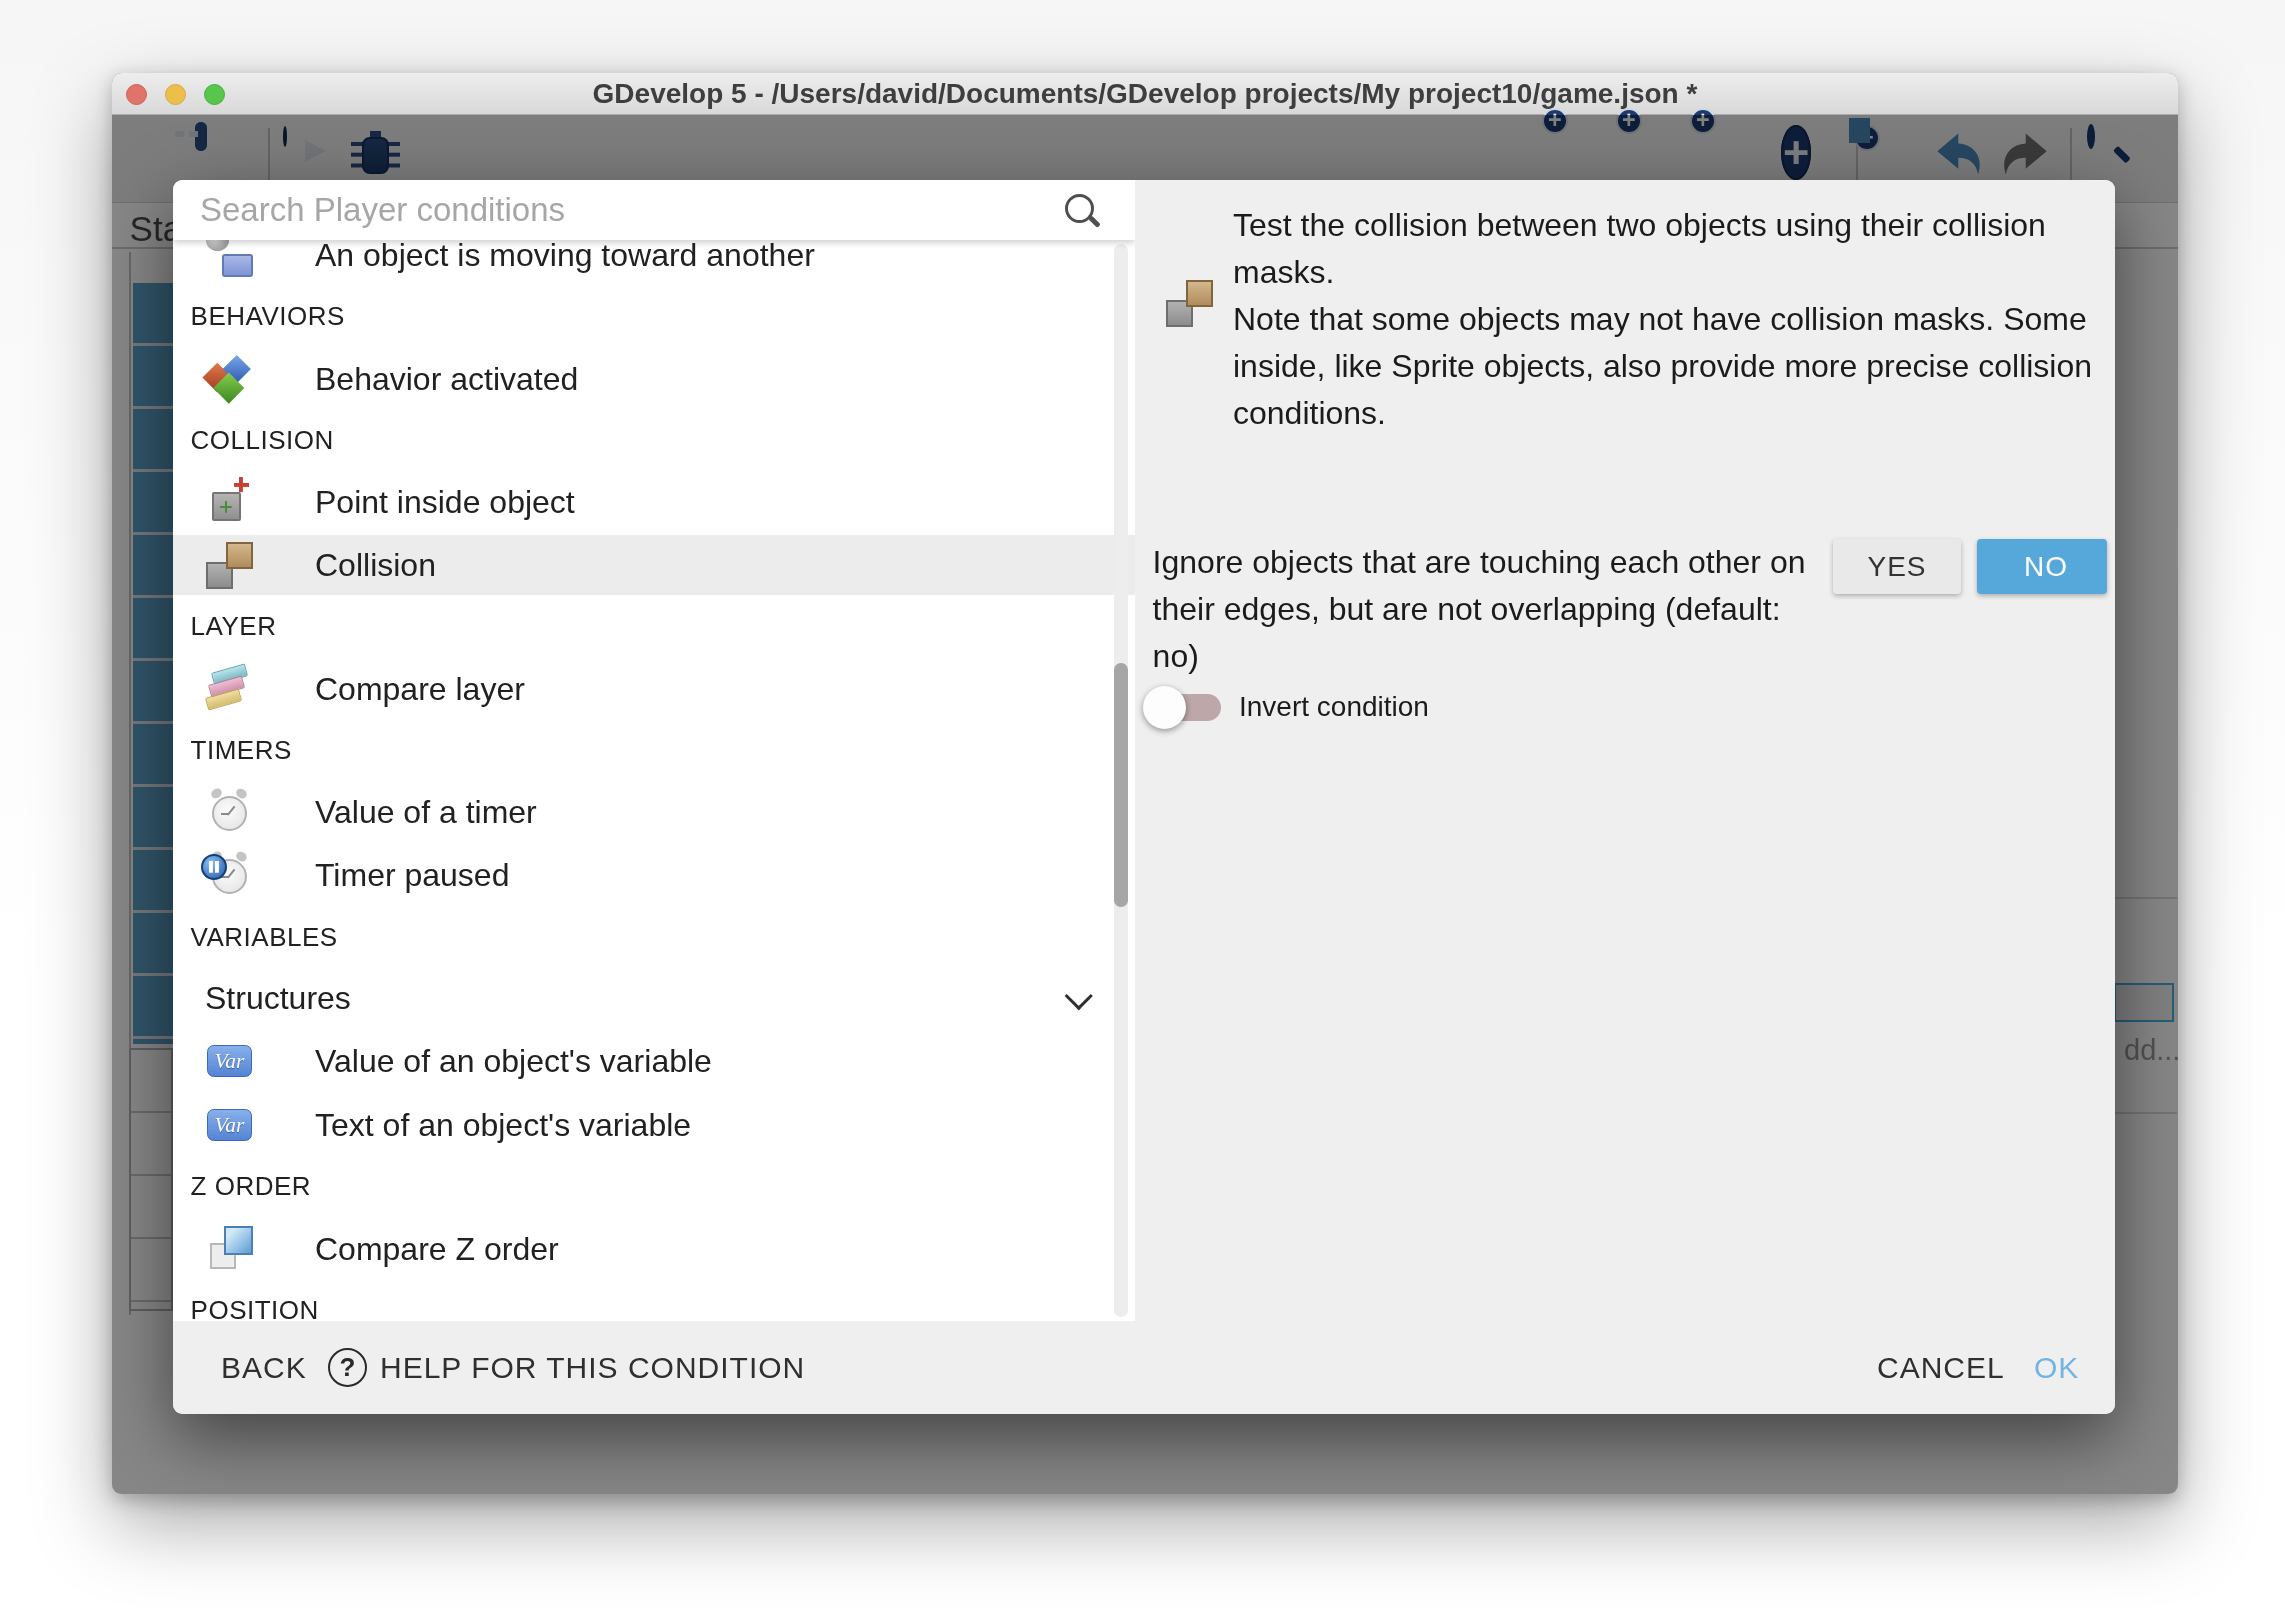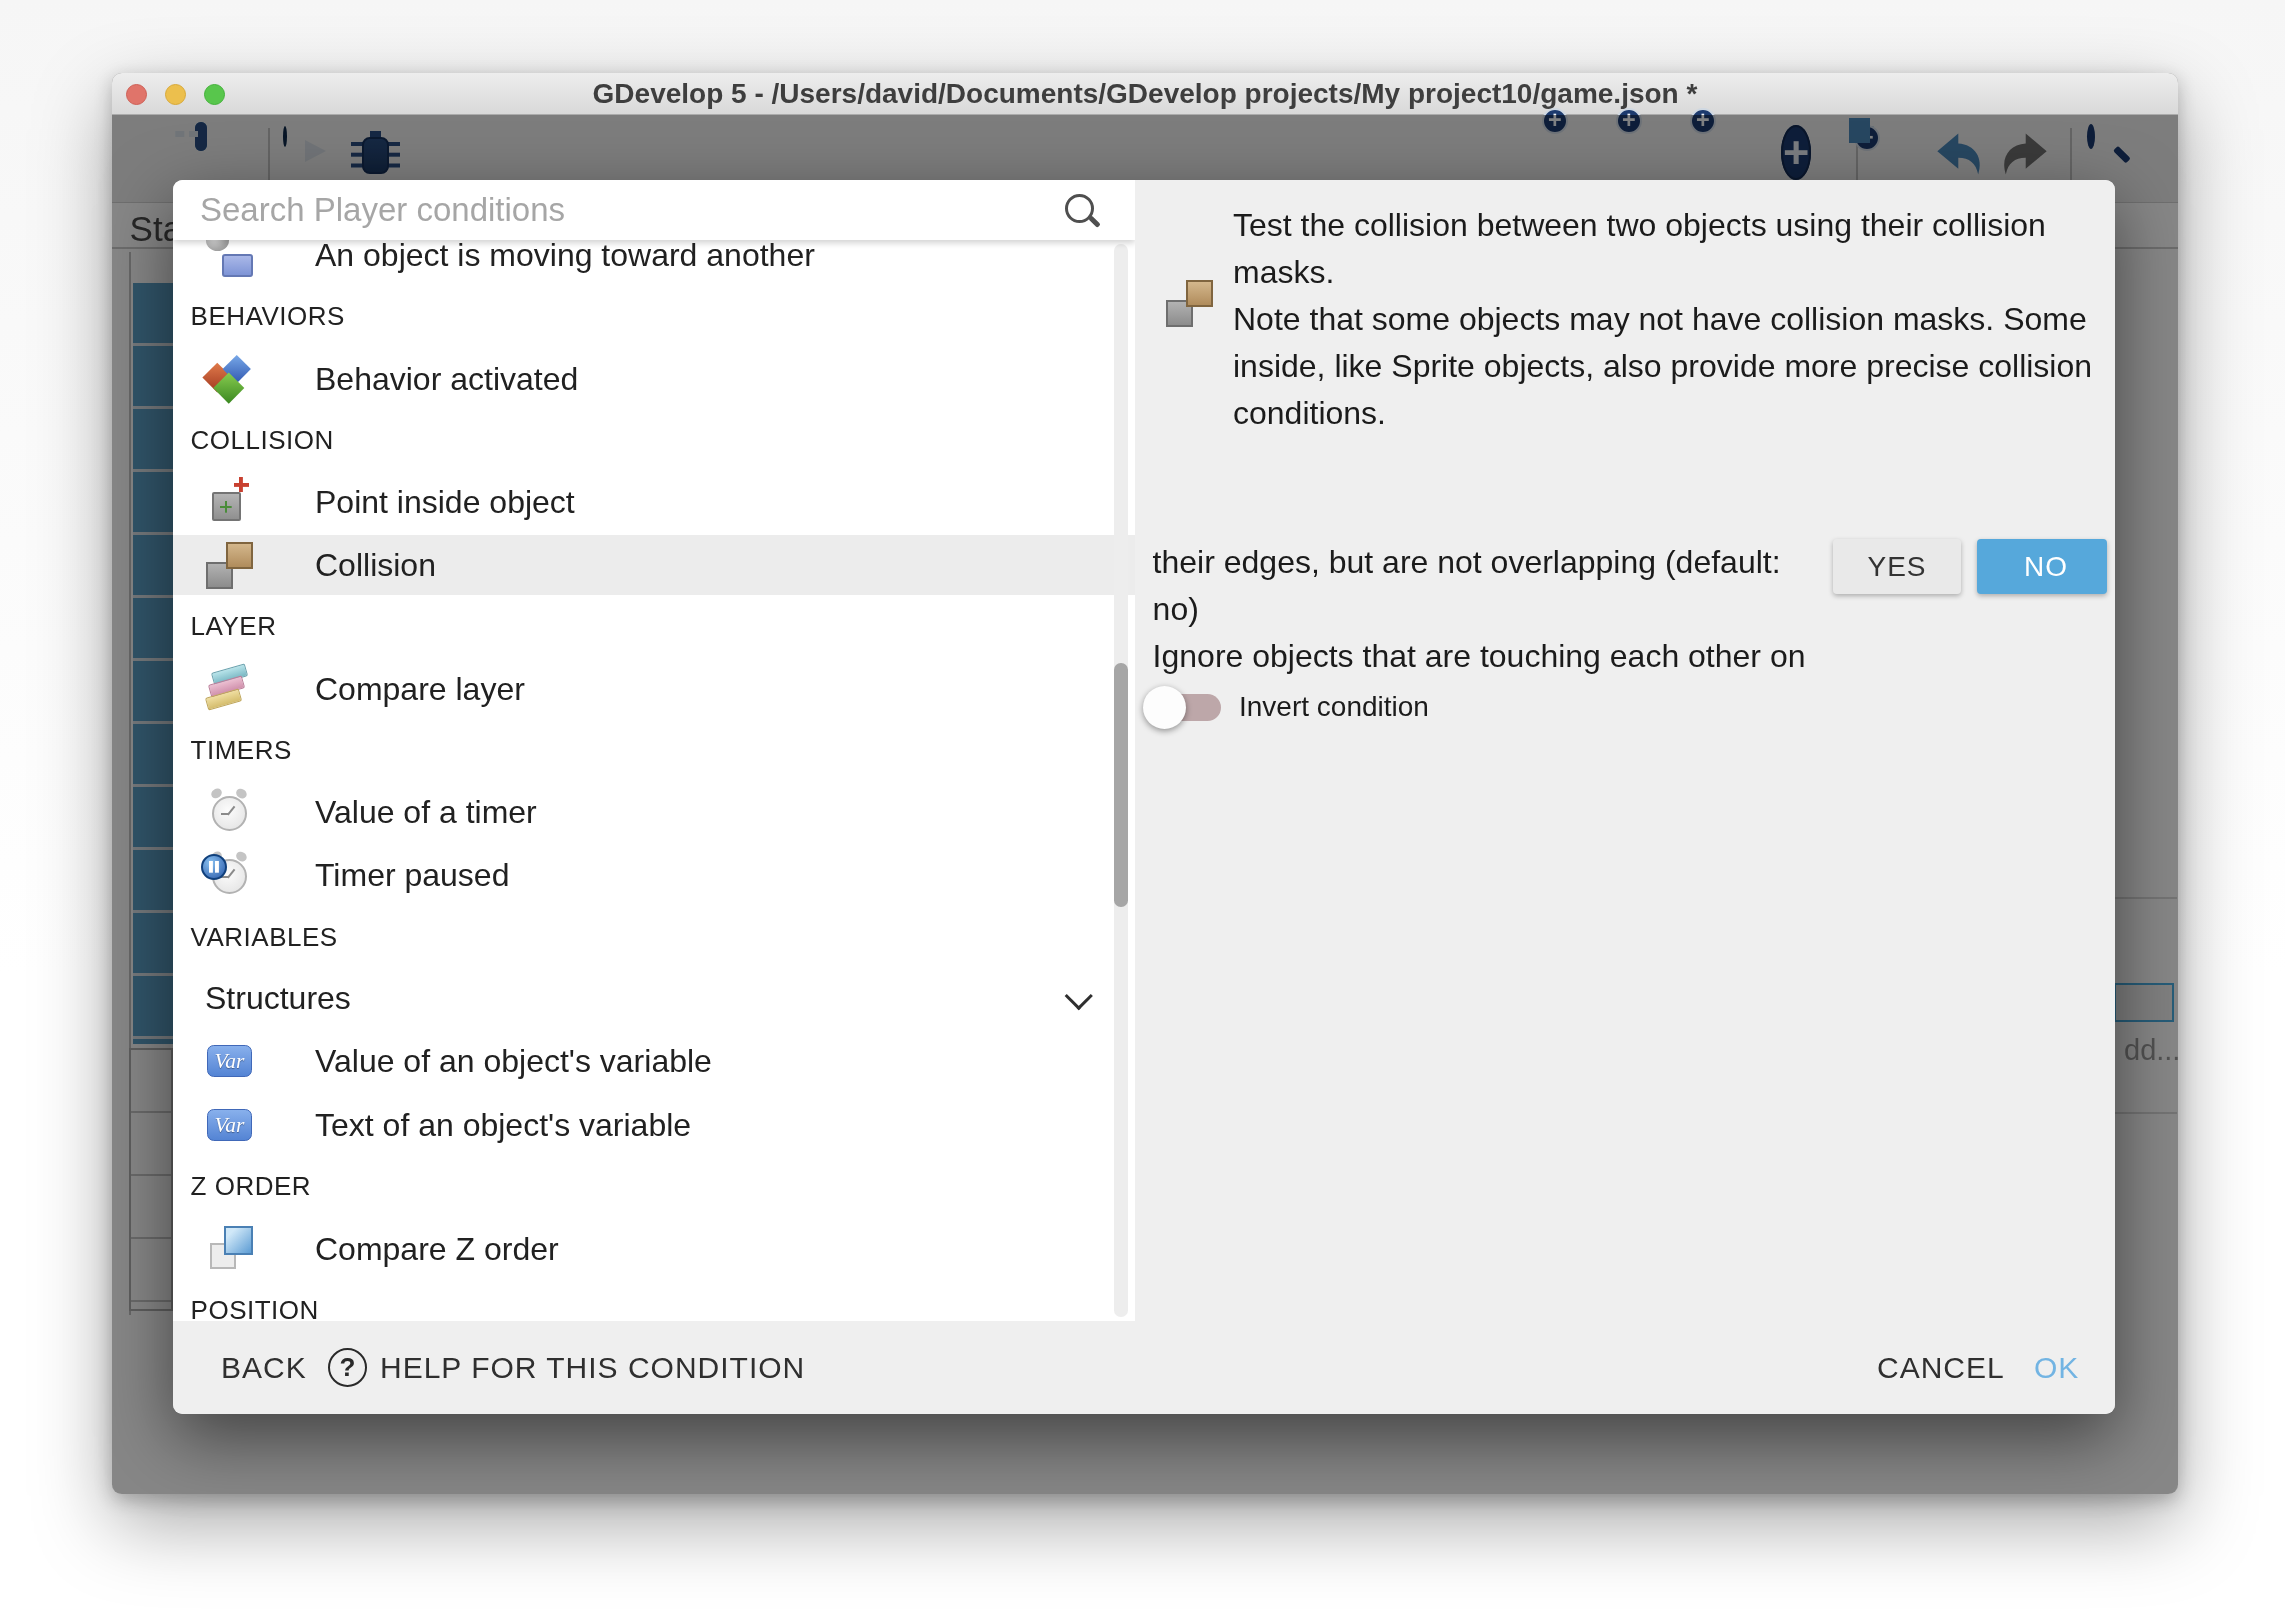--- a/index.html
+++ b/index.html
@@ -381,22 +381,22 @@
         </span>
       <div class="desc">
         <div>Test the collision between two objects using their collision masks.</div>
         <div>Note that some objects may not have collision masks. Some</div>
         <div>inside, like Sprite objects, also provide more precise collision</div>
         <div>conditions.</div>
       </div>
 
 
       <div class="ignore-text">
+        <div>Ignore objects that are touching each other on</div>
         <div>their edges, but are not overlapping (default: no)</div>
-        <div>Ignore objects that are touching each other on</div>
       </div>
       <button class="btn-yes">YES</button>
       <button class="btn-no" id="no-btn" style="background: rgb(86, 168, 219);">NO</button>
 
       <div class="toggle-track"></div>
       <div class="toggle-thumb"></div>
       <div class="invert-label">Invert condition</div>
     </div>
 
     <div class="dfooter">

